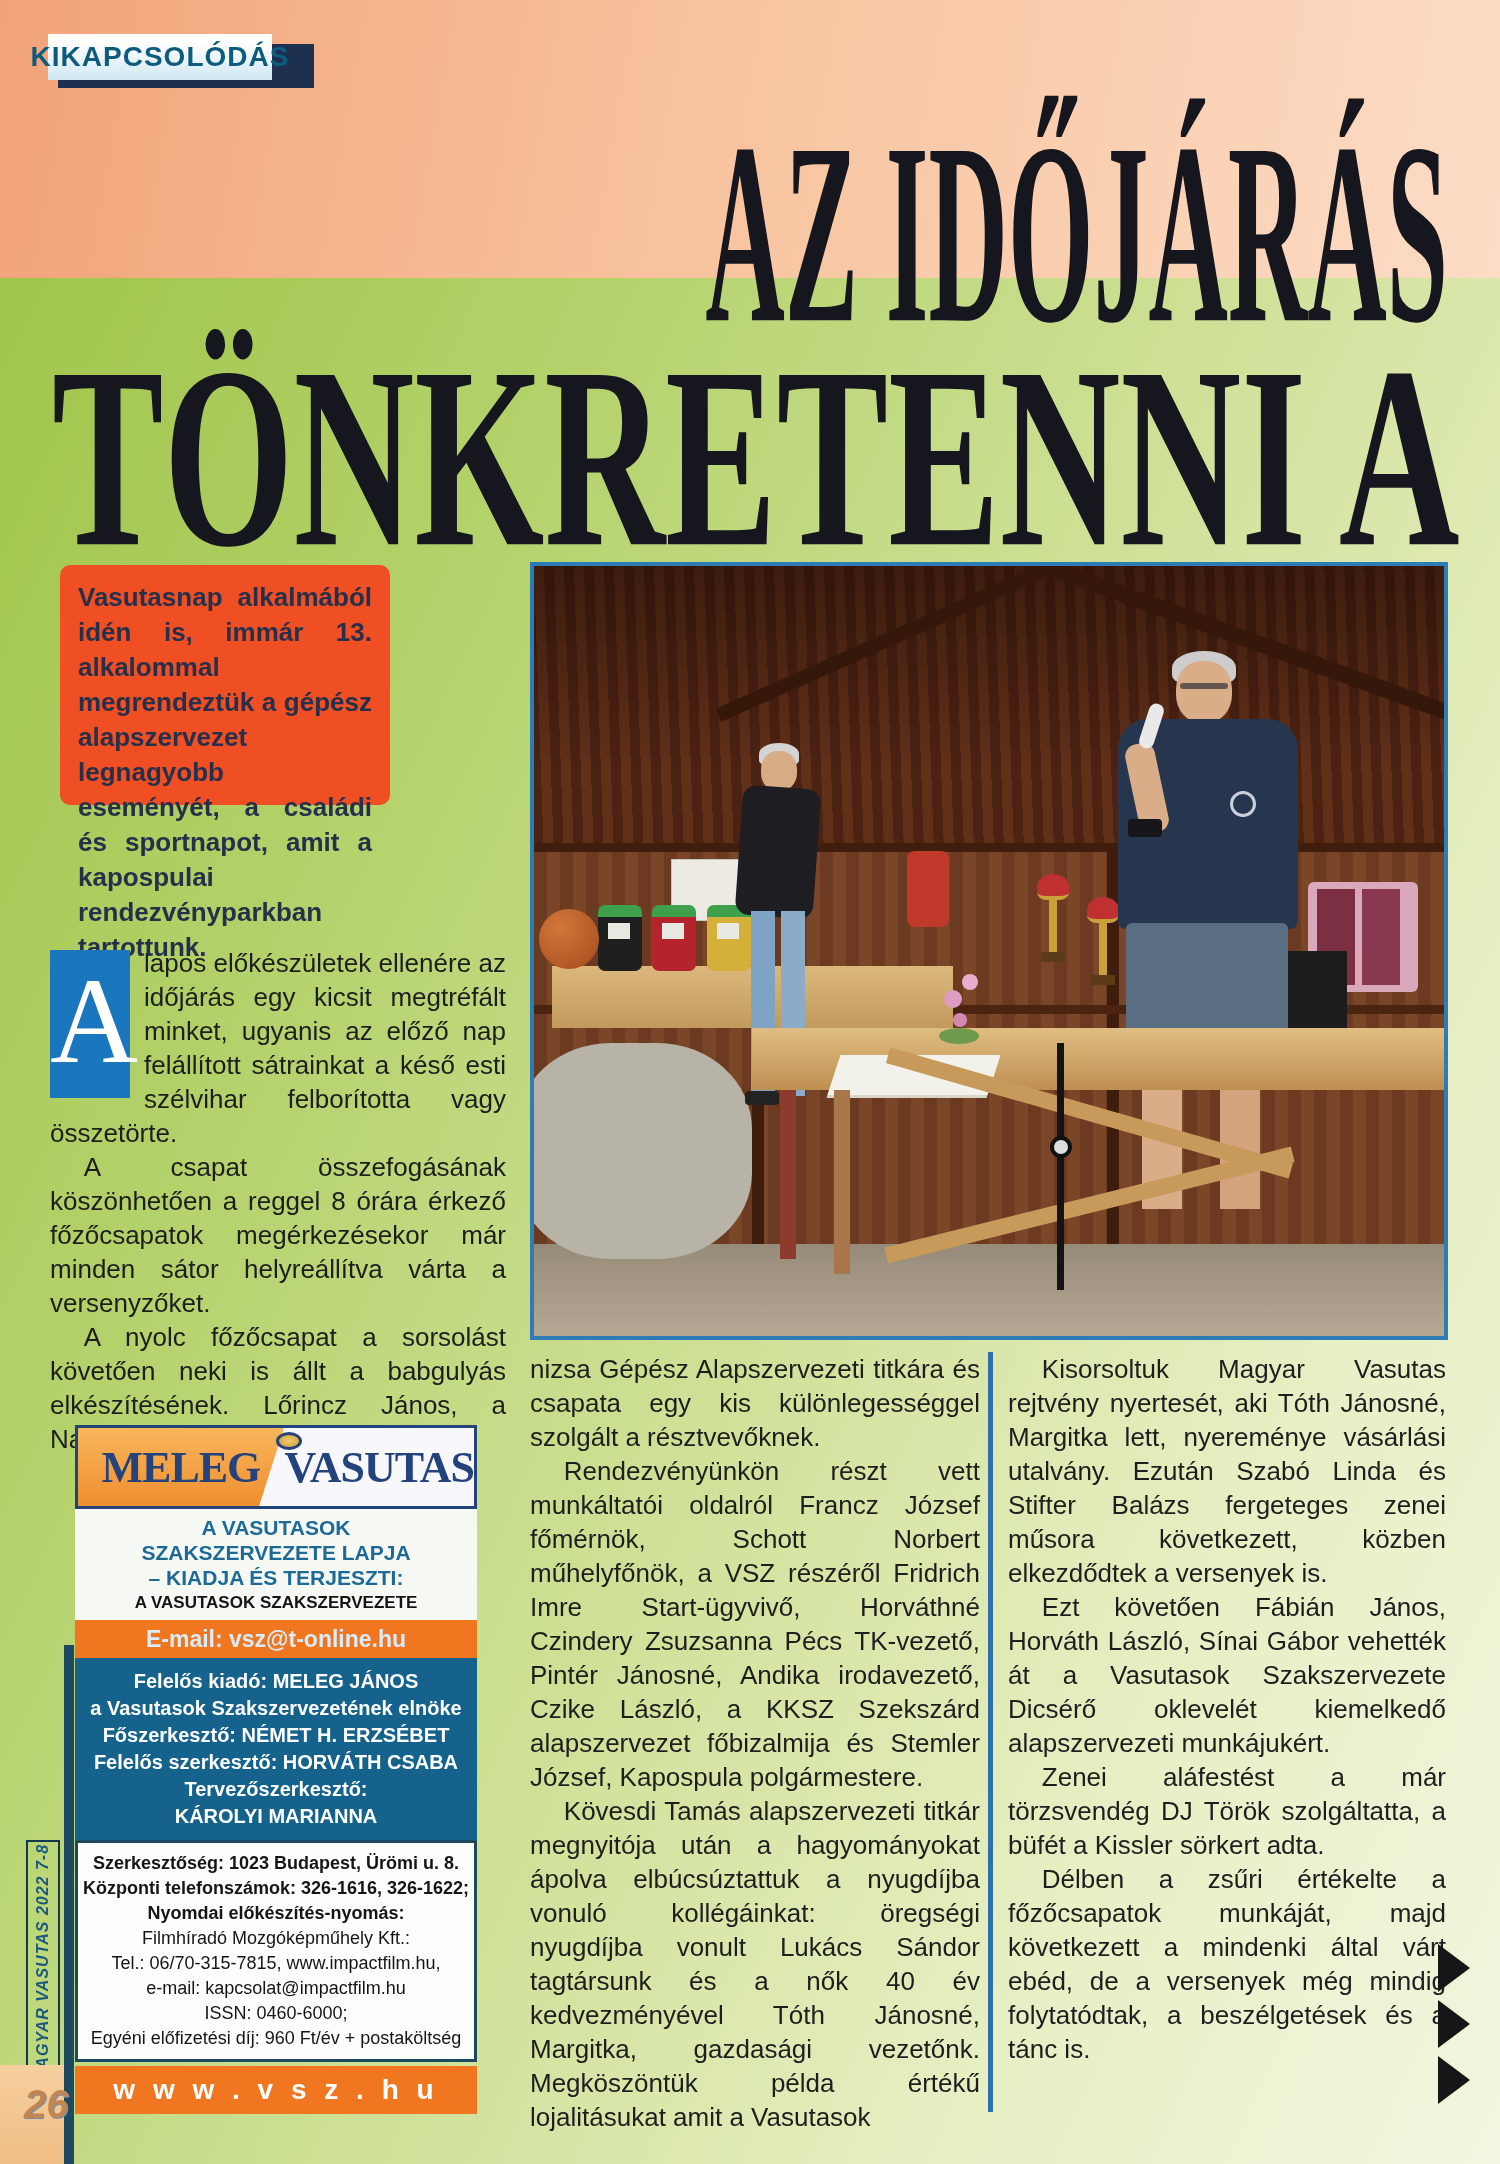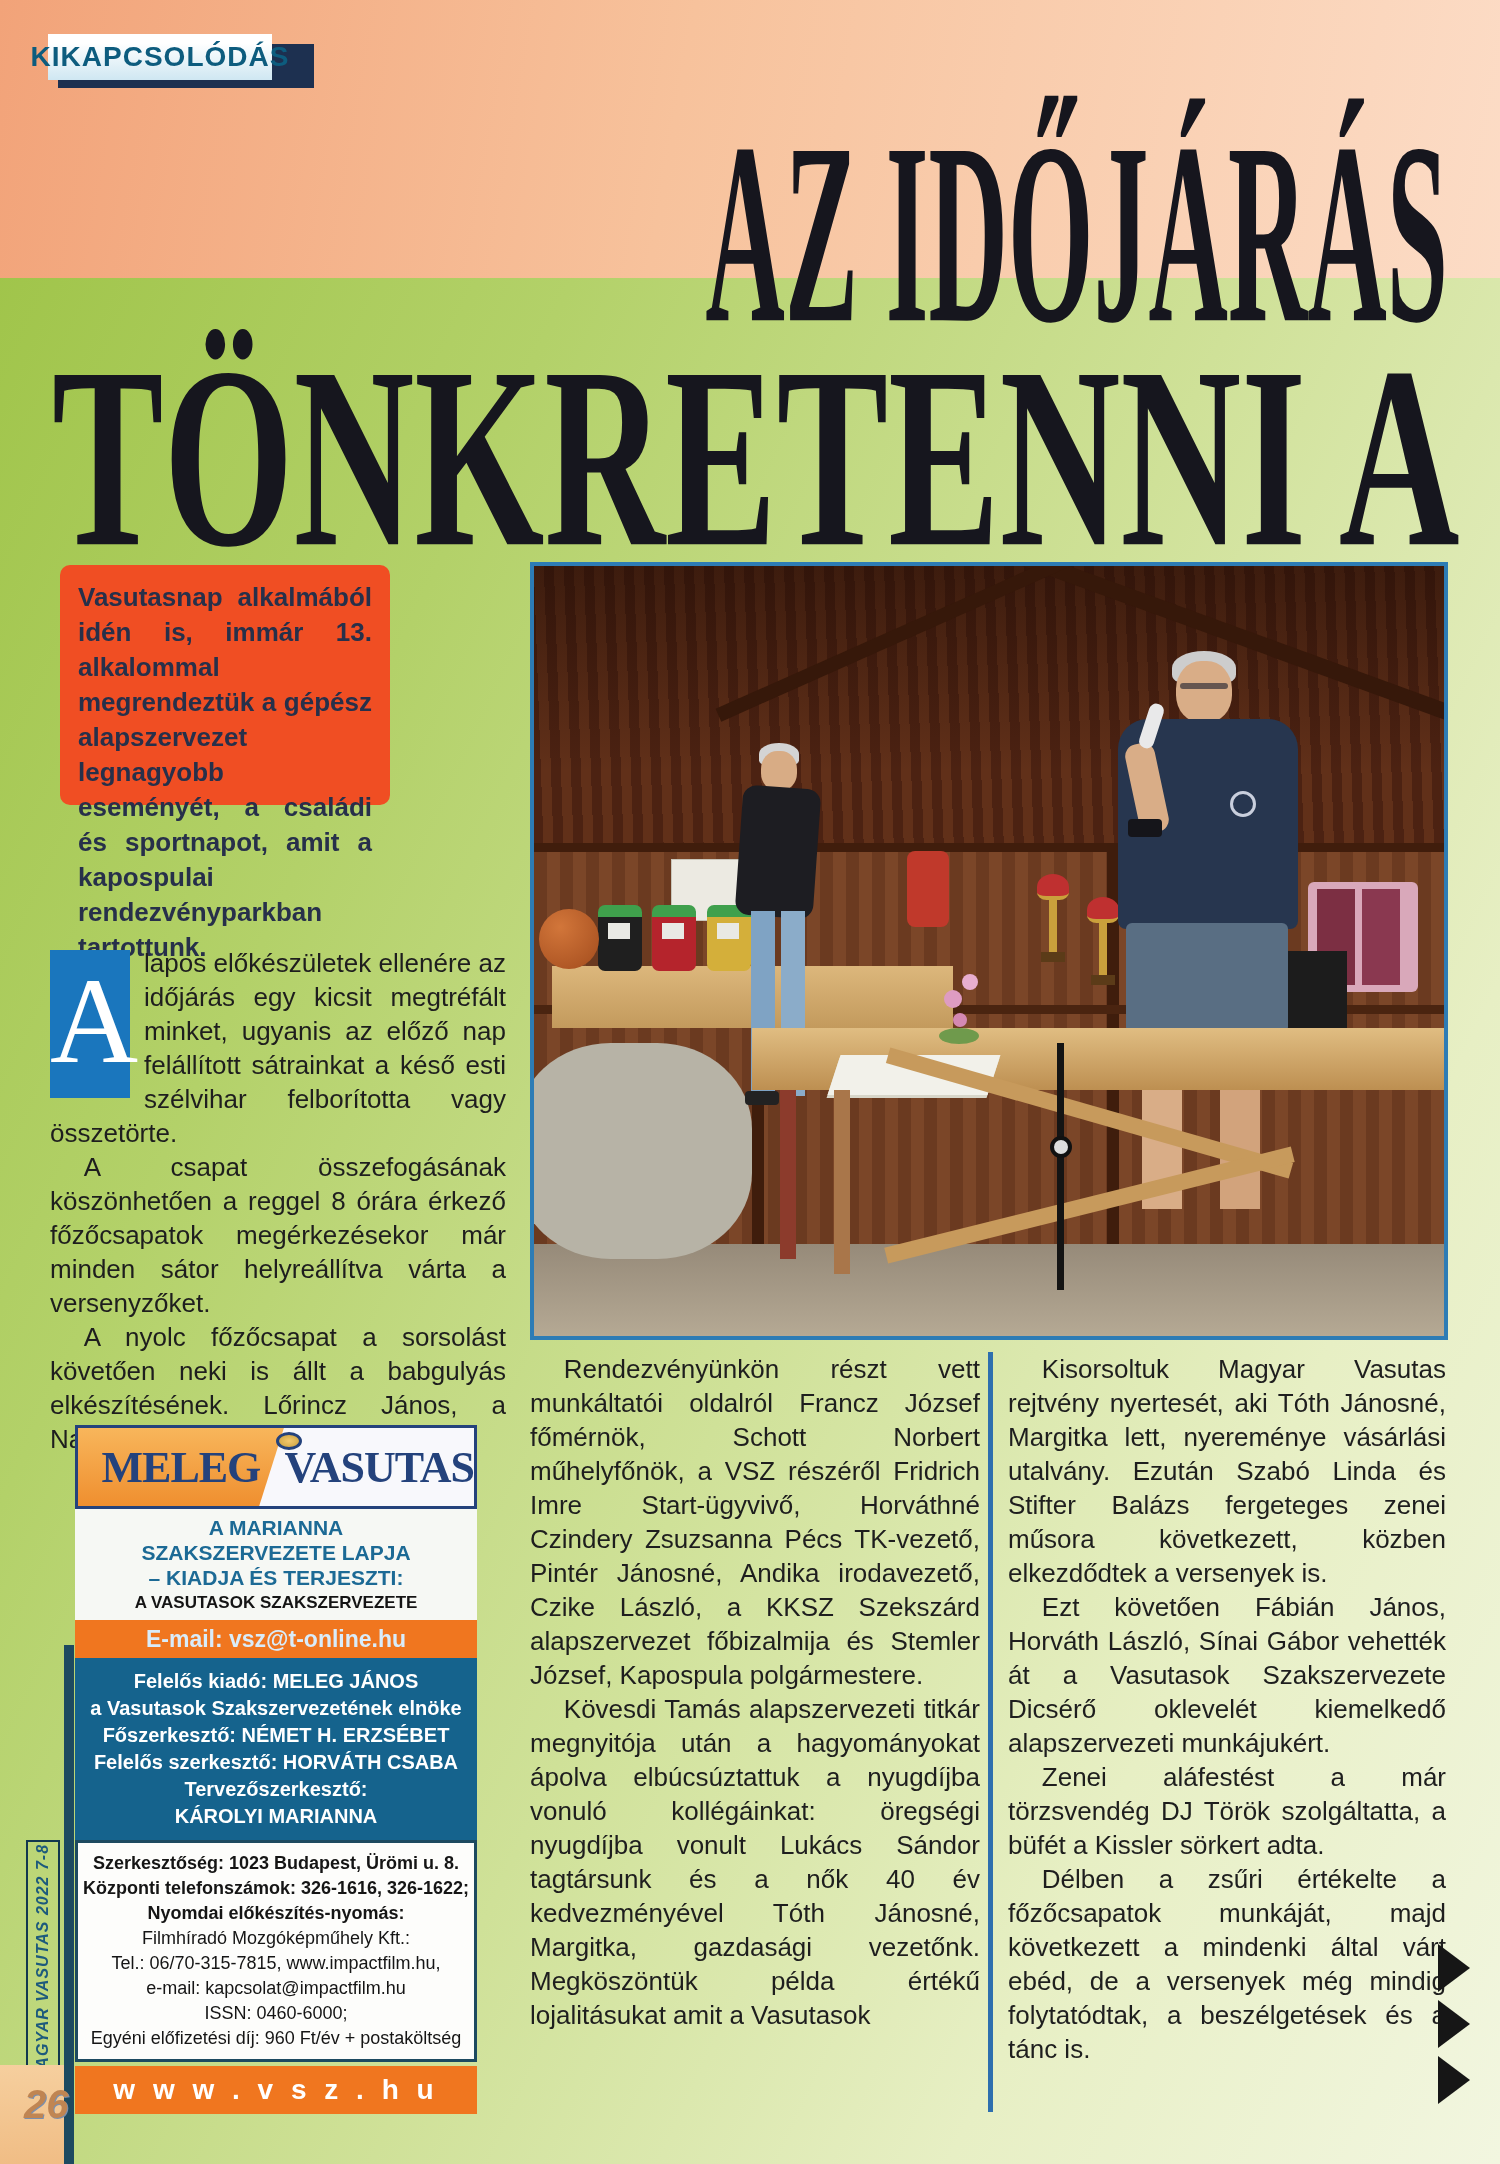--- a/index.html
+++ b/index.html
@@ -249,20 +249,21 @@
     <div class="ph-micknob"></div>
   </div>
 
   <div class="col left-col">
     <p class="para"><span class="dropcap">A</span><span>lapos előkészületek ellenére az időjárás egy kicsit megtréfált minket, ugyanis az előző nap felállított sátrainkat a késő esti szélvihar felborította vagy összetörte.</span></p>
     <p class="ind">A csapat összefogásának köszönhetően a reggel 8 órára érkező főzőcsapatok megérkezésekor már minden sátor helyreállítva várta a versenyzőket.</p>
     <p class="ind">A nyolc főzőcsapat a sorsolást követően neki is állt a babgulyás elkészítésének. Lőrincz János, a Nagyka-</p>
   </div>
 
   <div class="col mid-col">
+    <p>nizsa Gépész Alapszervezeti titkára és csapata egy kis különlegességgel szolgált a résztvevőknek.</p>
     <p class="ind">Rendezvényünkön részt vett munkáltatói oldalról Francz József főmérnök, Schott Norbert műhelyfőnök, a VSZ részéről Fridrich Imre Start-ügyvivő, Horváthné Czindery Zsuzsanna Pécs TK-vezető, Pintér Jánosné, Andika irodavezető, Czike László, a KKSZ Szekszárd alapszervezet főbizalmija és Stemler József, Kapospula polgármestere.</p>
     <p class="ind">Kövesdi Tamás alapszervezeti titkár megnyitója után a hagyományokat ápolva elbúcsúztattuk a nyugdíjba vonuló kollégáinkat: öregségi nyugdíjba vonult Lukács Sándor tagtársunk és a nők 40 év kedvezményével Tóth Jánosné, Margitka, gazdasági vezetőnk. Megköszöntük példa értékű lojalitásukat amit a Vasutasok</p>
   </div>
 
   <div class="divider-v"></div>
 
   <div class="col right-col">
     <p class="ind">Kisorsoltuk Magyar Vasutas rejtvény nyertesét, aki Tóth Jánosné, Margitka lett, nyereménye vásárlási utalvány. Ezután Szabó Linda és Stifter Balázs fergeteges zenei műsora következett, közben elkezdődtek a versenyek is.</p>
     <p class="ind">Ezt követően Fábián János, Horváth László, Sínai Gábor vehették át a Vasutasok Szakszervezete Dicsérő oklevelét kiemelkedő alapszervezeti munkájukért.</p>
     <p class="ind">Zenei aláfestést a már törzsvendég DJ Török szolgáltatta, a büfét a Kissler sörkert adta.</p>
@@ -275,21 +276,21 @@
     <div class="logo">
       <div class="logo-left">
         <span>MELEG</span>
       </div>
       <div class="logo-right">
         <span>VASUTAS</span>
       </div>
       <div class="wheel"></div>
     </div>
     <div class="tagline">
-      <div class="tl">A MARIANNA</div>
+      <div class="tl">A VASUTASOK</div>
       <div class="tl">SZAKSZERVEZETE LAPJA</div>
       <div class="tl">– KIADJA ÉS TERJESZTI:</div>
       <div class="publisher">A VASUTASOK SZAKSZERVEZETE</div>
     </div>
     <div class="email-bar">E-mail: vsz@t-online.hu</div>
     <div class="credits">
       <div>Felelős kiadó: MELEG JÁNOS</div>
       <div>a Vasutasok Szakszervezetének elnöke</div>
       <div>Főszerkesztő: NÉMET H. ERZSÉBET</div>
       <div>Felelős szerkesztő: HORVÁTH CSABA</div>

